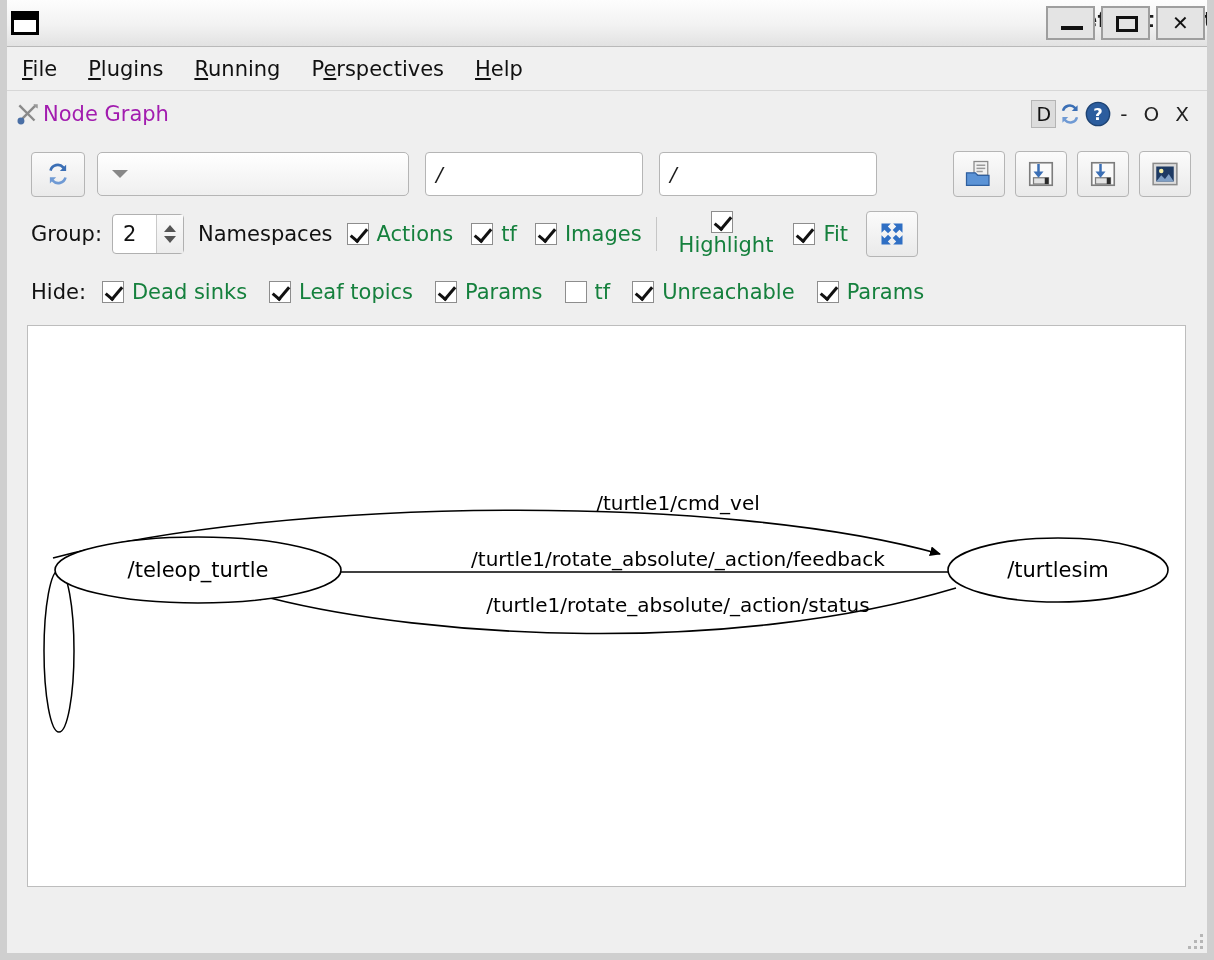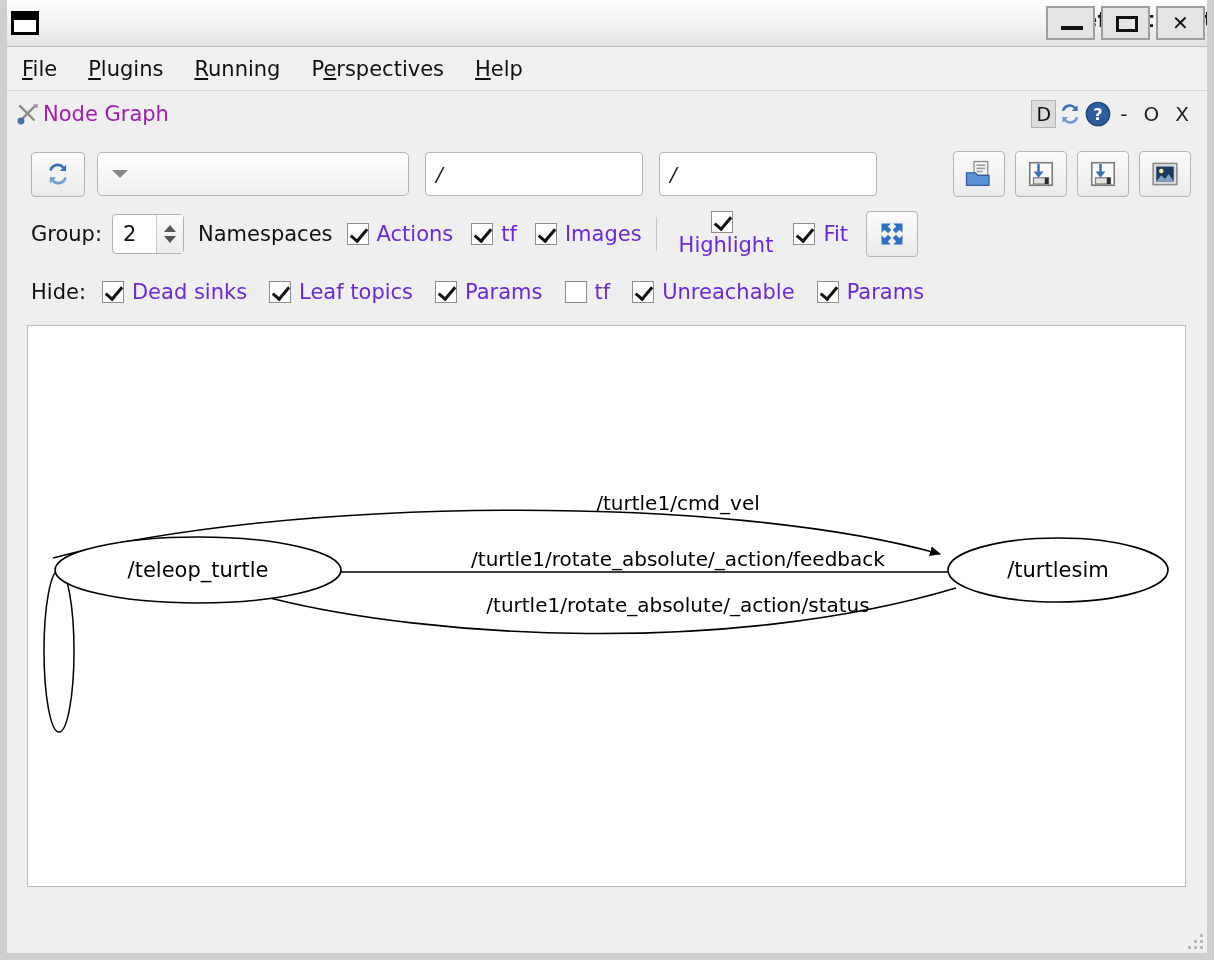--- a/index.html
+++ b/index.html
@@ -228,21 +228,21 @@
   }
   .cbox.checked::after {
     content: "";
     position: absolute;
     left: 6px; top: 1px;
     width: 7px; height: 14px;
     border: solid #111;
     border-width: 0 3px 3px 0;
     transform: rotate(40deg);
   }
-  .cbtext { font-size: 21px; color: #6d28d9; margin-left: 8px; white-space: nowrap; }
+  .cbtext { font-size: 21px; color: #15803d; margin-left: 8px; white-space: nowrap; }
   .vsep {
     width: 1px; height: 34px;
     background: #c6c6c6;
     margin: 0 14px;
   }
 
   
   .canvas {
     position: absolute;
     left: 20px; top: 325px;

